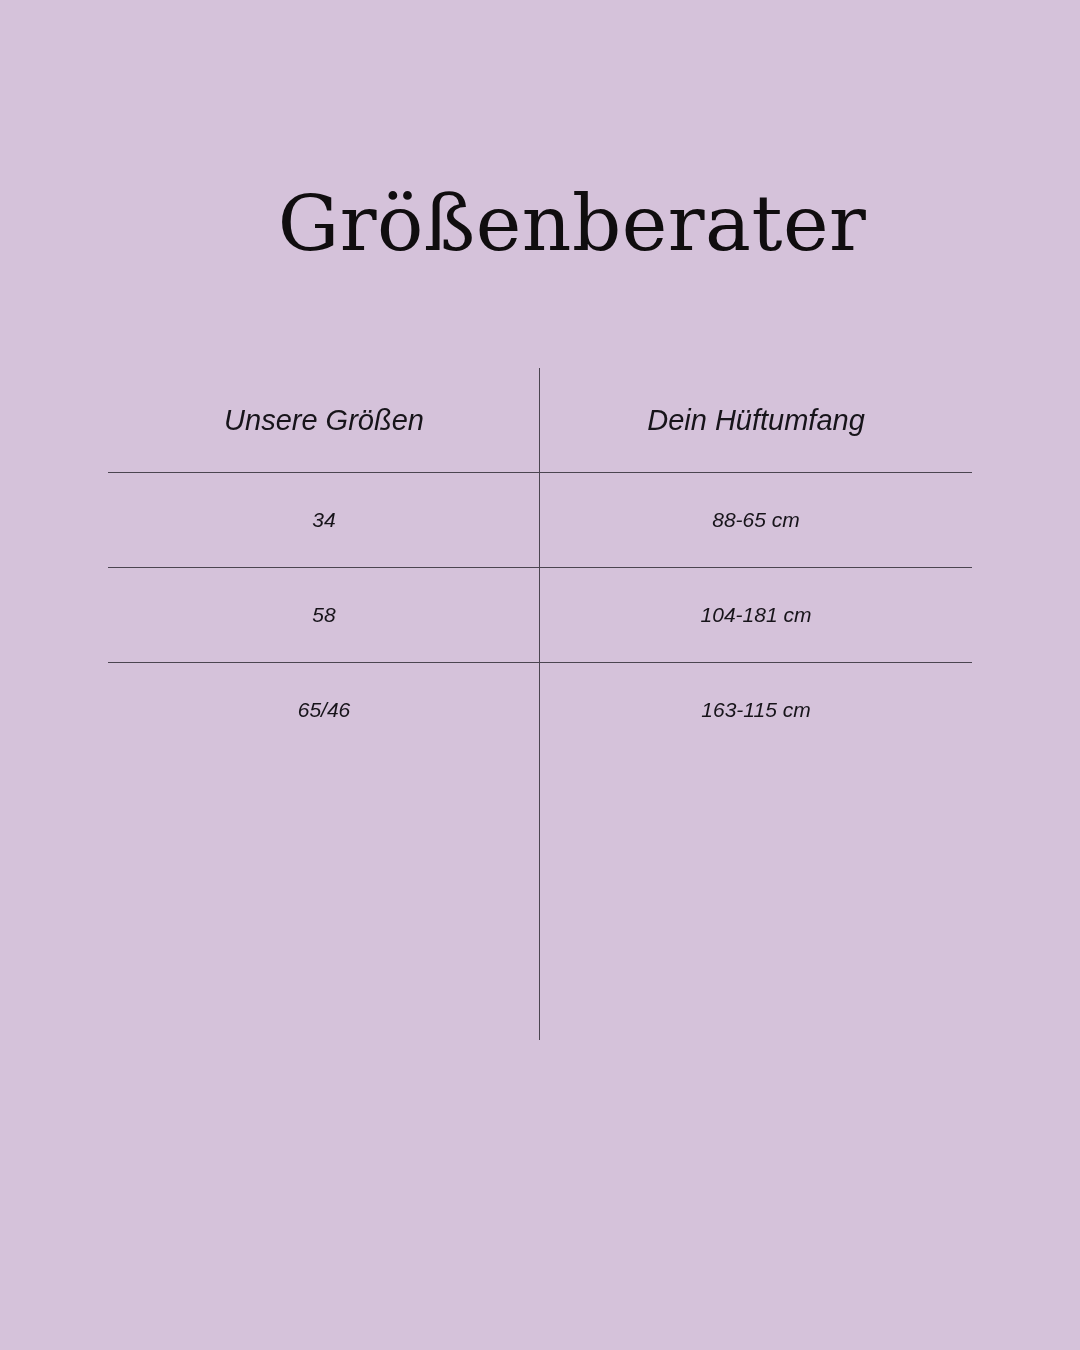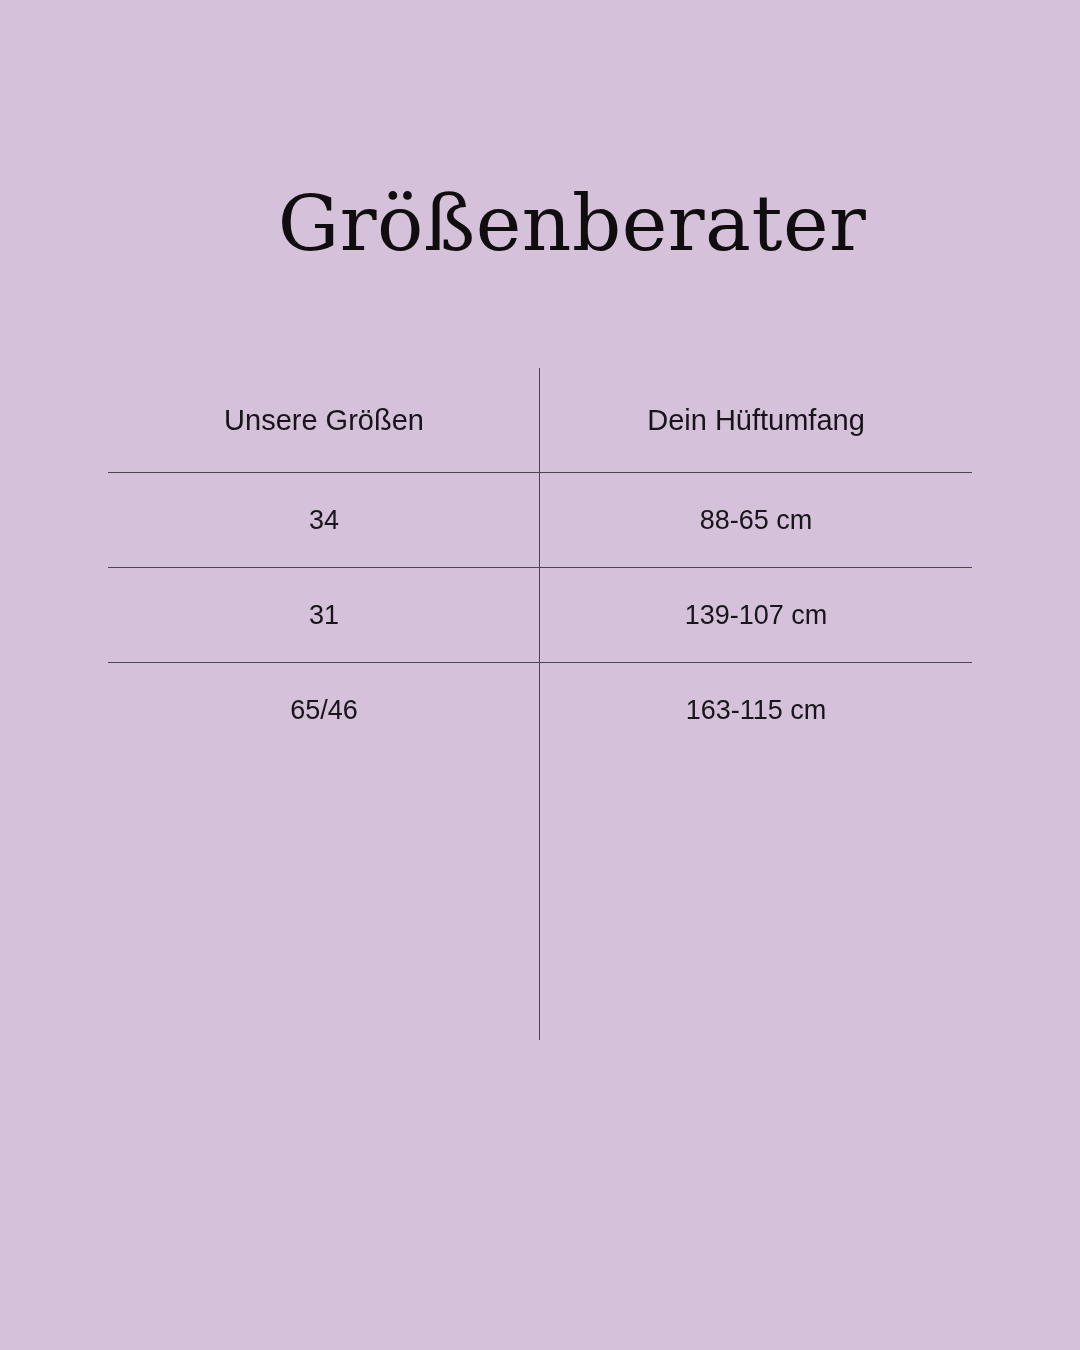--- a/index.html
+++ b/index.html
@@ -37,27 +37,28 @@
   .table-wrap {
     position: absolute;
     top: 368px;
     left: 108px;
     width: 864px;
   }
   table.size-table {
     width: 864px;
     border-collapse: collapse;
     table-layout: fixed;
+    font-style: italic;
   }
   table.size-table col.c1 { width: 432px; }
   table.size-table col.c2 { width: 432px; }
 
   table.size-table th,
   table.size-table td {
-    font-size: 27px;
+    font-size: 21px;
     font-weight: 400;
     color: #17141a;
     text-align: center;
     padding: 0;
     vertical-align: middle;
   }
   table.size-table thead th {
     height: 104px;
     font-size: 29px;
     border-bottom: 1px solid #4b4550;
@@ -98,22 +99,22 @@
           <th>Unsere Größen</th>
           <th>Dein Hüftumfang</th>
         </tr>
       </thead>
       <tbody>
         <tr>
           <td>34</td>
           <td>88-65 cm</td>
         </tr>
         <tr>
-          <td>31</td>
-          <td>139-107 cm</td>
+          <td>58</td>
+          <td>104-181 cm</td>
         </tr>
         <tr>
           <td>65/46</td>
           <td>163-115 cm</td>
         </tr>
       </tbody>
     </table>
   </div>
 
 </div>

